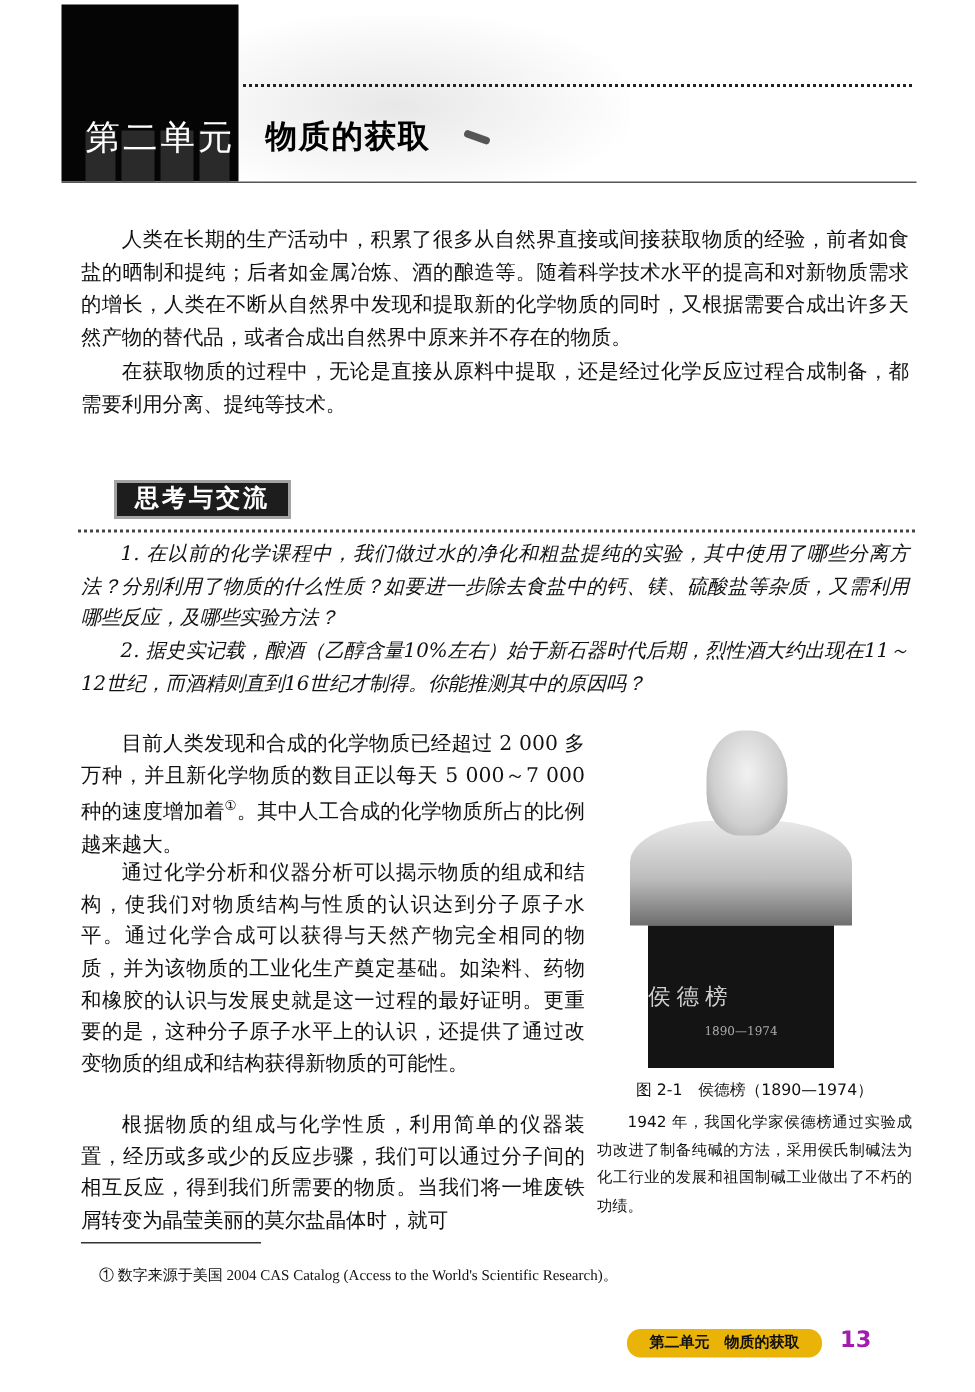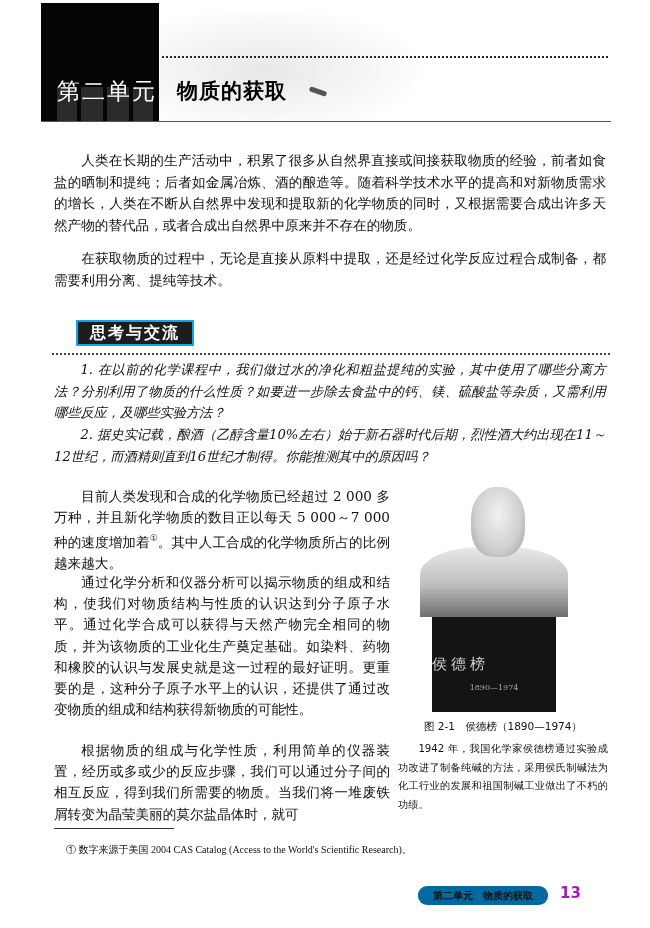--- a/index.html
+++ b/index.html
@@ -15,25 +15,25 @@
   .header-title { position: absolute; left: 177px; top: 77px; font-family: "DejaVu Sans", sans-serif;
                   font-weight: bold; font-size: 21px; color: #000; letter-spacing: 1px; }
   .header-smudge { position: absolute; left: 309px; top: 89px; width: 18px; height: 5px; background: #555;
                    transform: rotate(20deg); border-radius: 3px; }
   .header-rule { position: absolute; left: 41px; top: 121px; width: 570px; border-top: 1px solid #555; }
   .header-bg { position: absolute; left: 160px; top: 10px; width: 260px; height: 110px;
                background: radial-gradient(ellipse at 40% 55%, #d8d8d8 0%, #efefef 45%, rgba(255,255,255,0) 75%); opacity: .6; }
 
   .para { position: absolute; font-size: 13.6px; line-height: 21.5px; text-align: justify; text-indent: 2em; margin: 0; }
   .p-intro1 { left: 54px; top: 150px; width: 552px; }
-  .p-intro2 { left: 54px; top: 248px; width: 552px; }
+  .p-intro2 { left: 54px; top: 238px; width: 552px; }
 
   
   .think-badge { position: absolute; left: 76px; top: 320px; width: 118px; height: 26px; background: #1d1d1d;
-                 border: 2px solid #0ea5e9; box-sizing: border-box; color: #fff; font-family: Liberation Serif, serif;
+                 border: 2px solid #a3a3a3; box-sizing: border-box; color: #fff; font-family: Liberation Mono, monospace;
                  font-weight: bold; font-size: 16px; line-height: 22px; text-align: center; letter-spacing: 2px; }
   .think-dots { position: absolute; left: 52px; top: 353px; width: 558px; border-top: 2px dotted #444; }
   .q { position: absolute; left: 54px; width: 552px; font-size: 13.2px; line-height: 21.5px; text-align: justify;
        text-indent: 2em; font-style: italic; margin: 0; }
   .q1 { top: 359px; }
   .q2 { top: 424px; }
 
   
   .p-main1 { left: 54px; top: 486px; width: 336px; line-height: 21.2px; }
   .p-main2 { left: 54px; top: 572px; width: 336px; line-height: 21.2px; }
@@ -52,21 +52,21 @@
   .pedestal-years { position: absolute; left: 0; right: 0; top: 66px; text-align: center; color: #aaa; font-size: 8px; }
   .fig-caption { position: absolute; left: 424px; top: 720px; font-size: 10.5px; font-family: "DejaVu Sans", sans-serif; }
   .fig-text { position: absolute; left: 398px; top: 740px; width: 210px; font-size: 10.2px; line-height: 18.5px;
               text-indent: 2em; text-align: justify; margin: 0; font-family: "DejaVu Sans", sans-serif; }
 
   
   .foot-rule { position: absolute; left: 54px; top: 828px; width: 120px; border-top: 1px solid #333; }
   .footnote { position: absolute; left: 66px; top: 843px; font-size: 10px; font-family: "Liberation Serif", serif; }
 
   
-  .footer-badge { position: absolute; left: 418px; top: 886px; width: 130px; height: 19px; background: #0369a1;
+  .footer-badge { position: absolute; left: 418px; top: 886px; width: 130px; height: 19px; background: #eab308;
                   border-radius: 9px; font-family: "DejaVu Sans", sans-serif; font-weight: bold; font-size: 10px;
                   line-height: 19px; text-align: center; color: #111; }
   .page-number { position: absolute; left: 560px; top: 884px; font-family: "DejaVu Sans", sans-serif;
                  font-weight: bold; font-size: 15px; color: #a21caf; }
 </style>
 </head>
 <body>
 
 <div class="header-bg"></div>
 <div class="unit-block">

